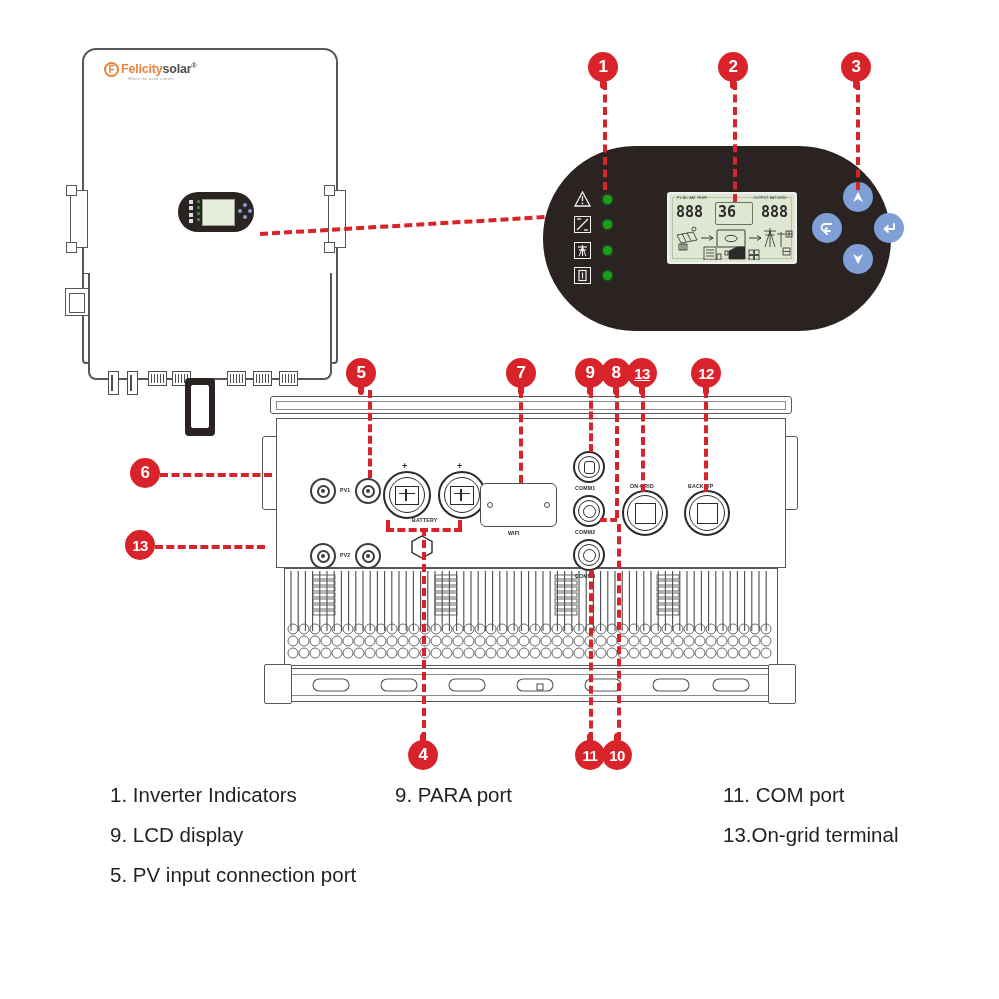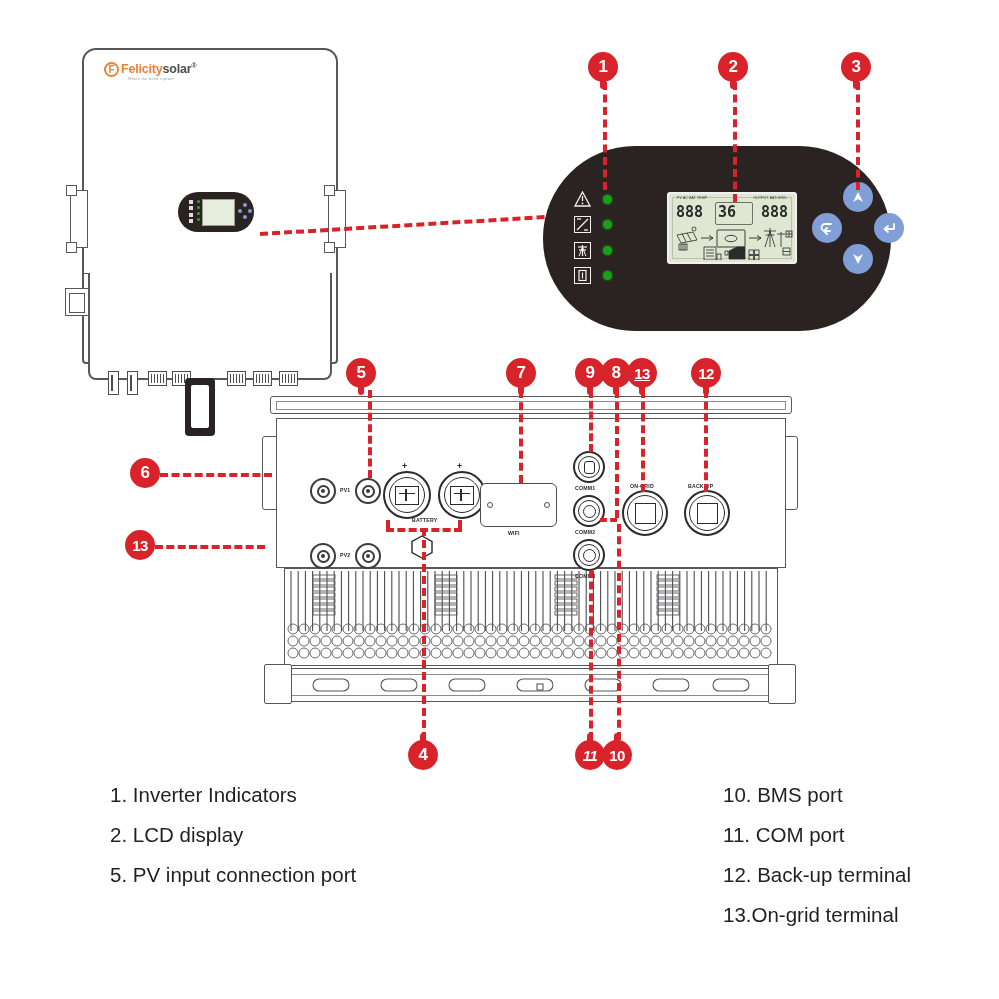--- a/index.html
+++ b/index.html
@@ -710,32 +710,31 @@
   <div class="hdash" style="left:155px;top:545px;width:110px;"></div>
 
   <div class="hdash" style="left:386px;top:528px;width:76px;"></div>
   <div class="vdash" style="left:386px;top:520px;height:10px;"></div>
   <div class="vdash" style="left:458px;top:520px;height:10px;"></div>
   <div class="vdash" style="left:422px;top:528px;height:212px;"></div>
   <div class="pin up" style="left:408px;top:740px;">4</div>
 
   <div class="vdash" style="left:589px;top:570px;height:170px;"></div>
   <div class="vdash" style="left:617px;top:524px;height:216px;"></div>
-  <div class="pin up small" style="left:575px;top:740px;font-style:italic;">11</div>
+  <div class="pin up small" style="left:575px;top:740px;">11</div>
   <div class="pin up small" style="left:602px;top:740px;">10</div>
 
   <div class="legend">
     <div class="lg-col" style="left:0;">
       <div class="lg-item">1. Inverter Indicators</div>
-      <div class="lg-item">2. LCD display</div>
+      <div class="lg-item">9. LCD display</div>
       <div class="lg-item">5. PV input connection port</div>
     </div>
     <div class="lg-col" style="left:285px;">
+      <div class="lg-item">9. PARA port</div>
     </div>
     <div class="lg-col" style="left:613px;">
-      <div class="lg-item">10. BMS port</div>
       <div class="lg-item">11. COM port</div>
-      <div class="lg-item">12. Back-up terminal</div>
       <div class="lg-item">13.On-grid terminal</div>
     </div>
   </div>
 
 </div>
 
 </body></html>

